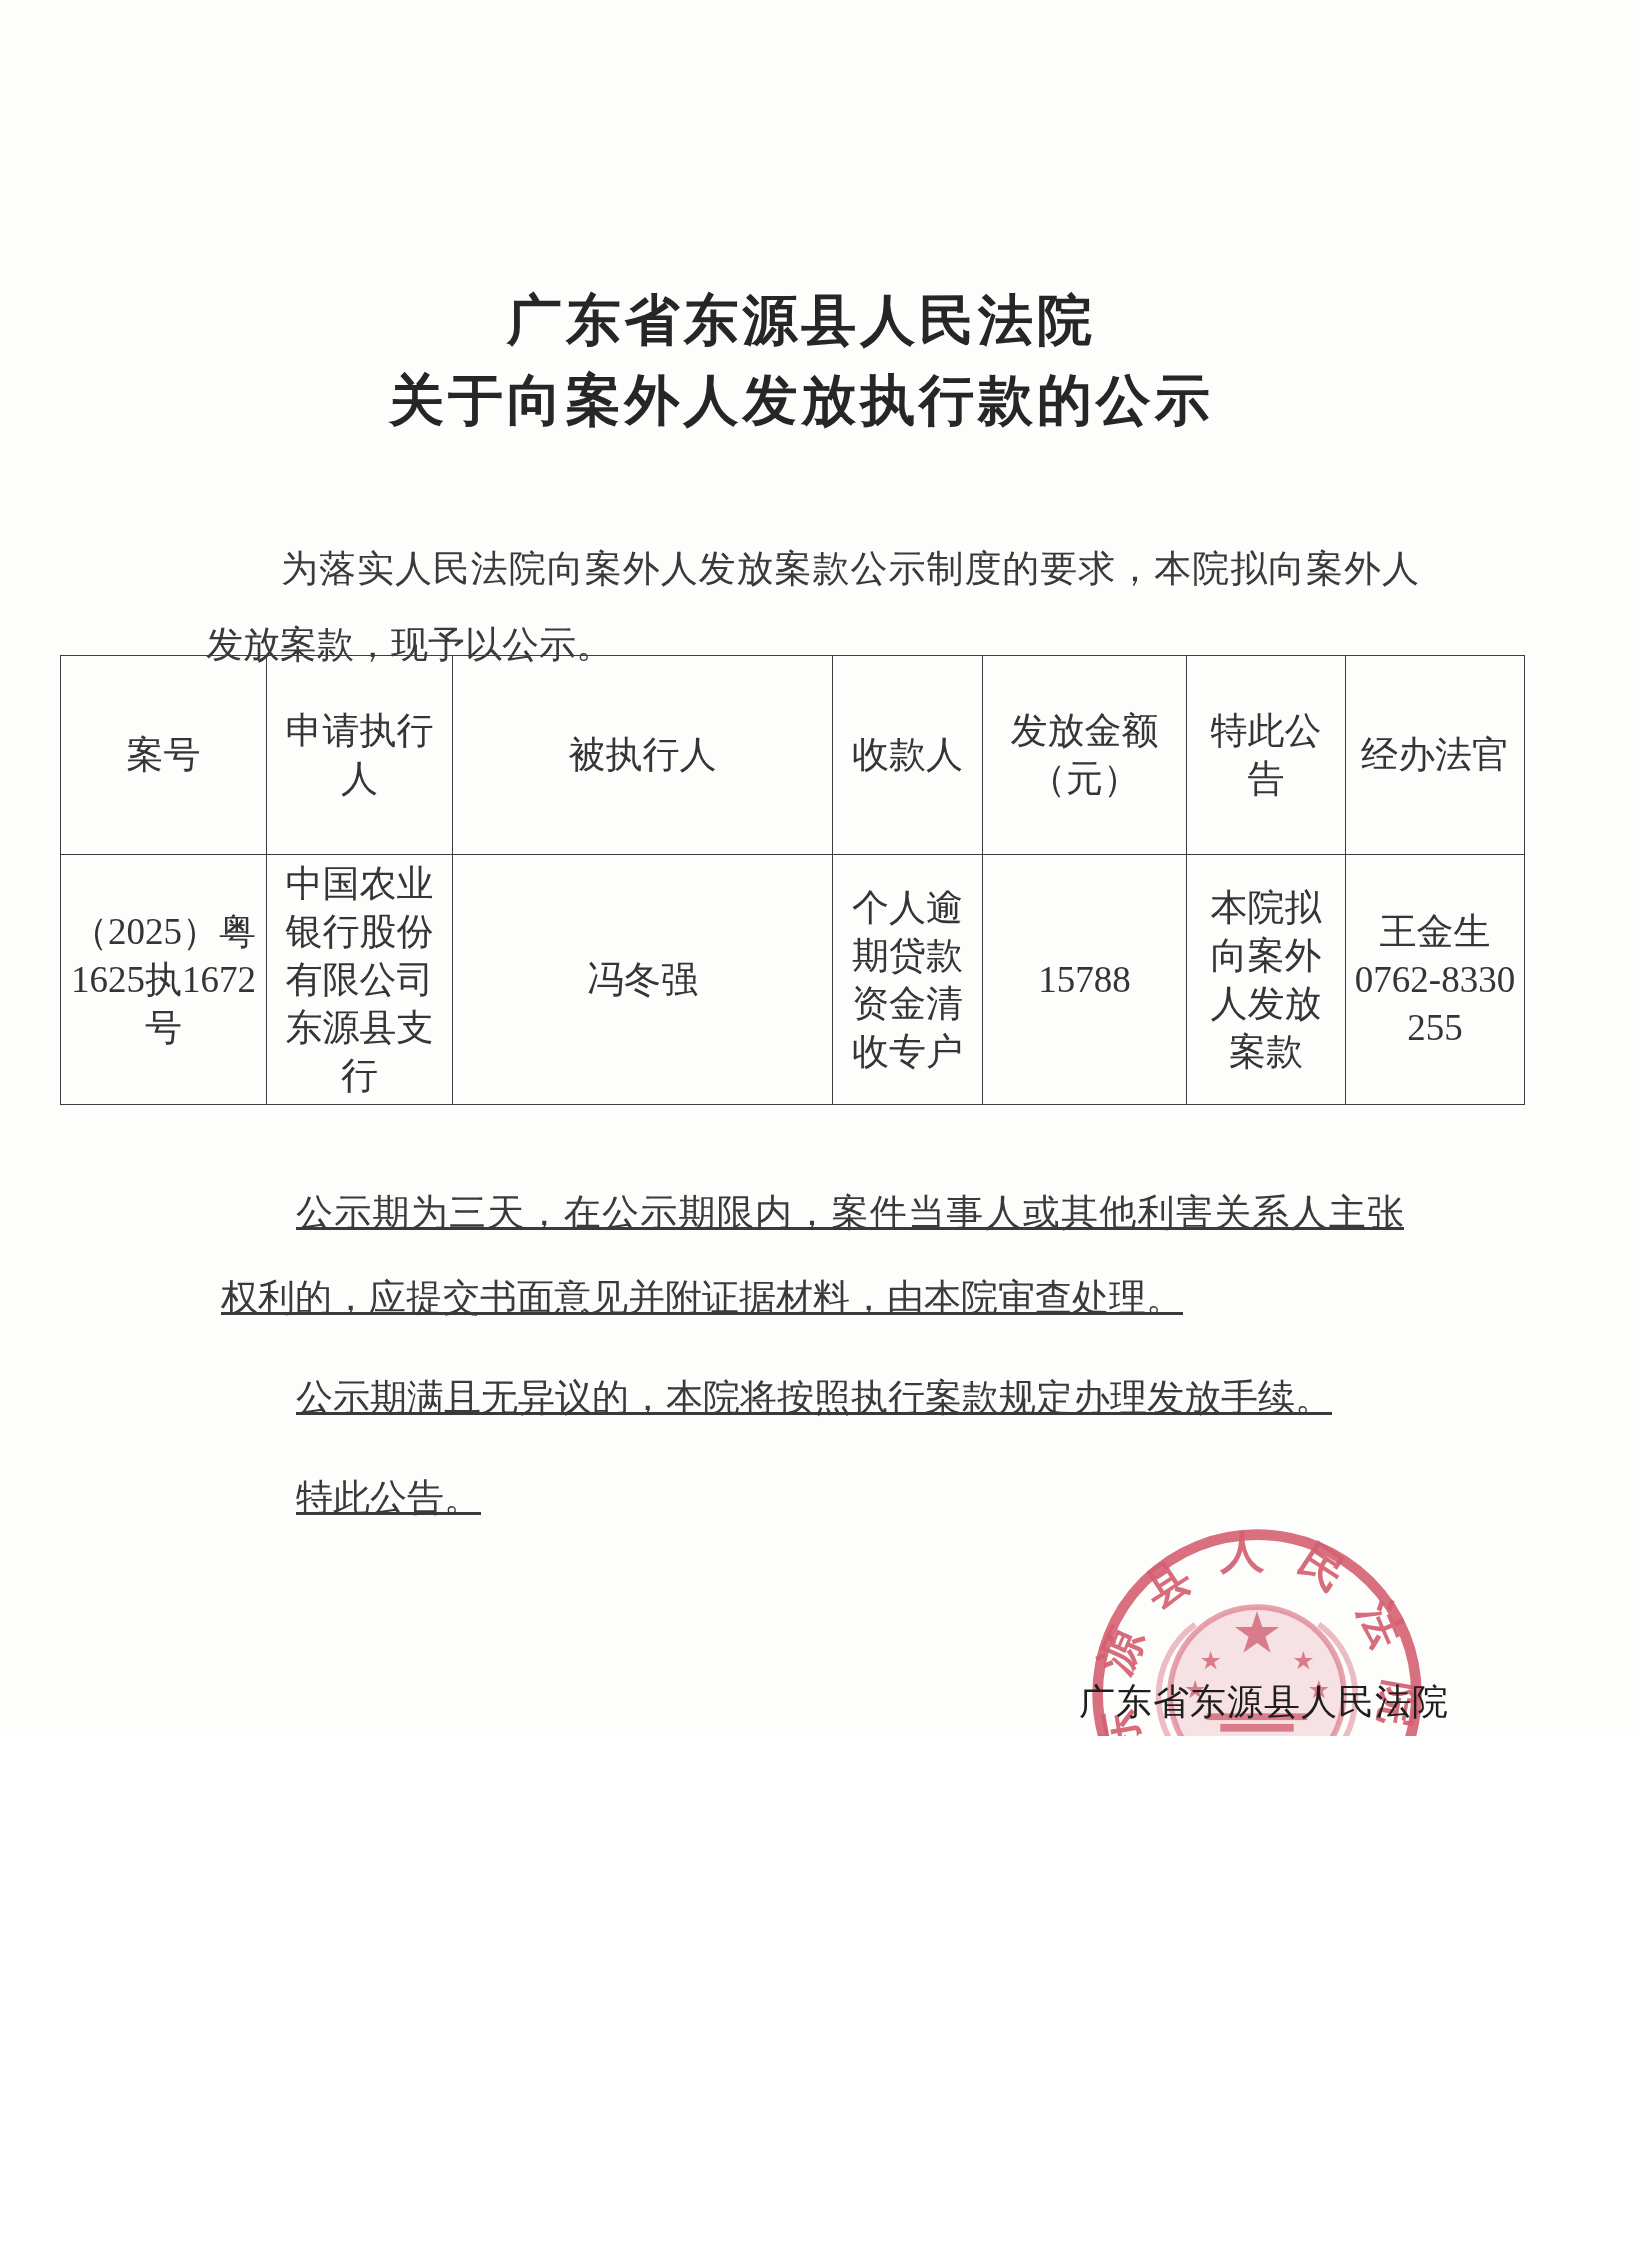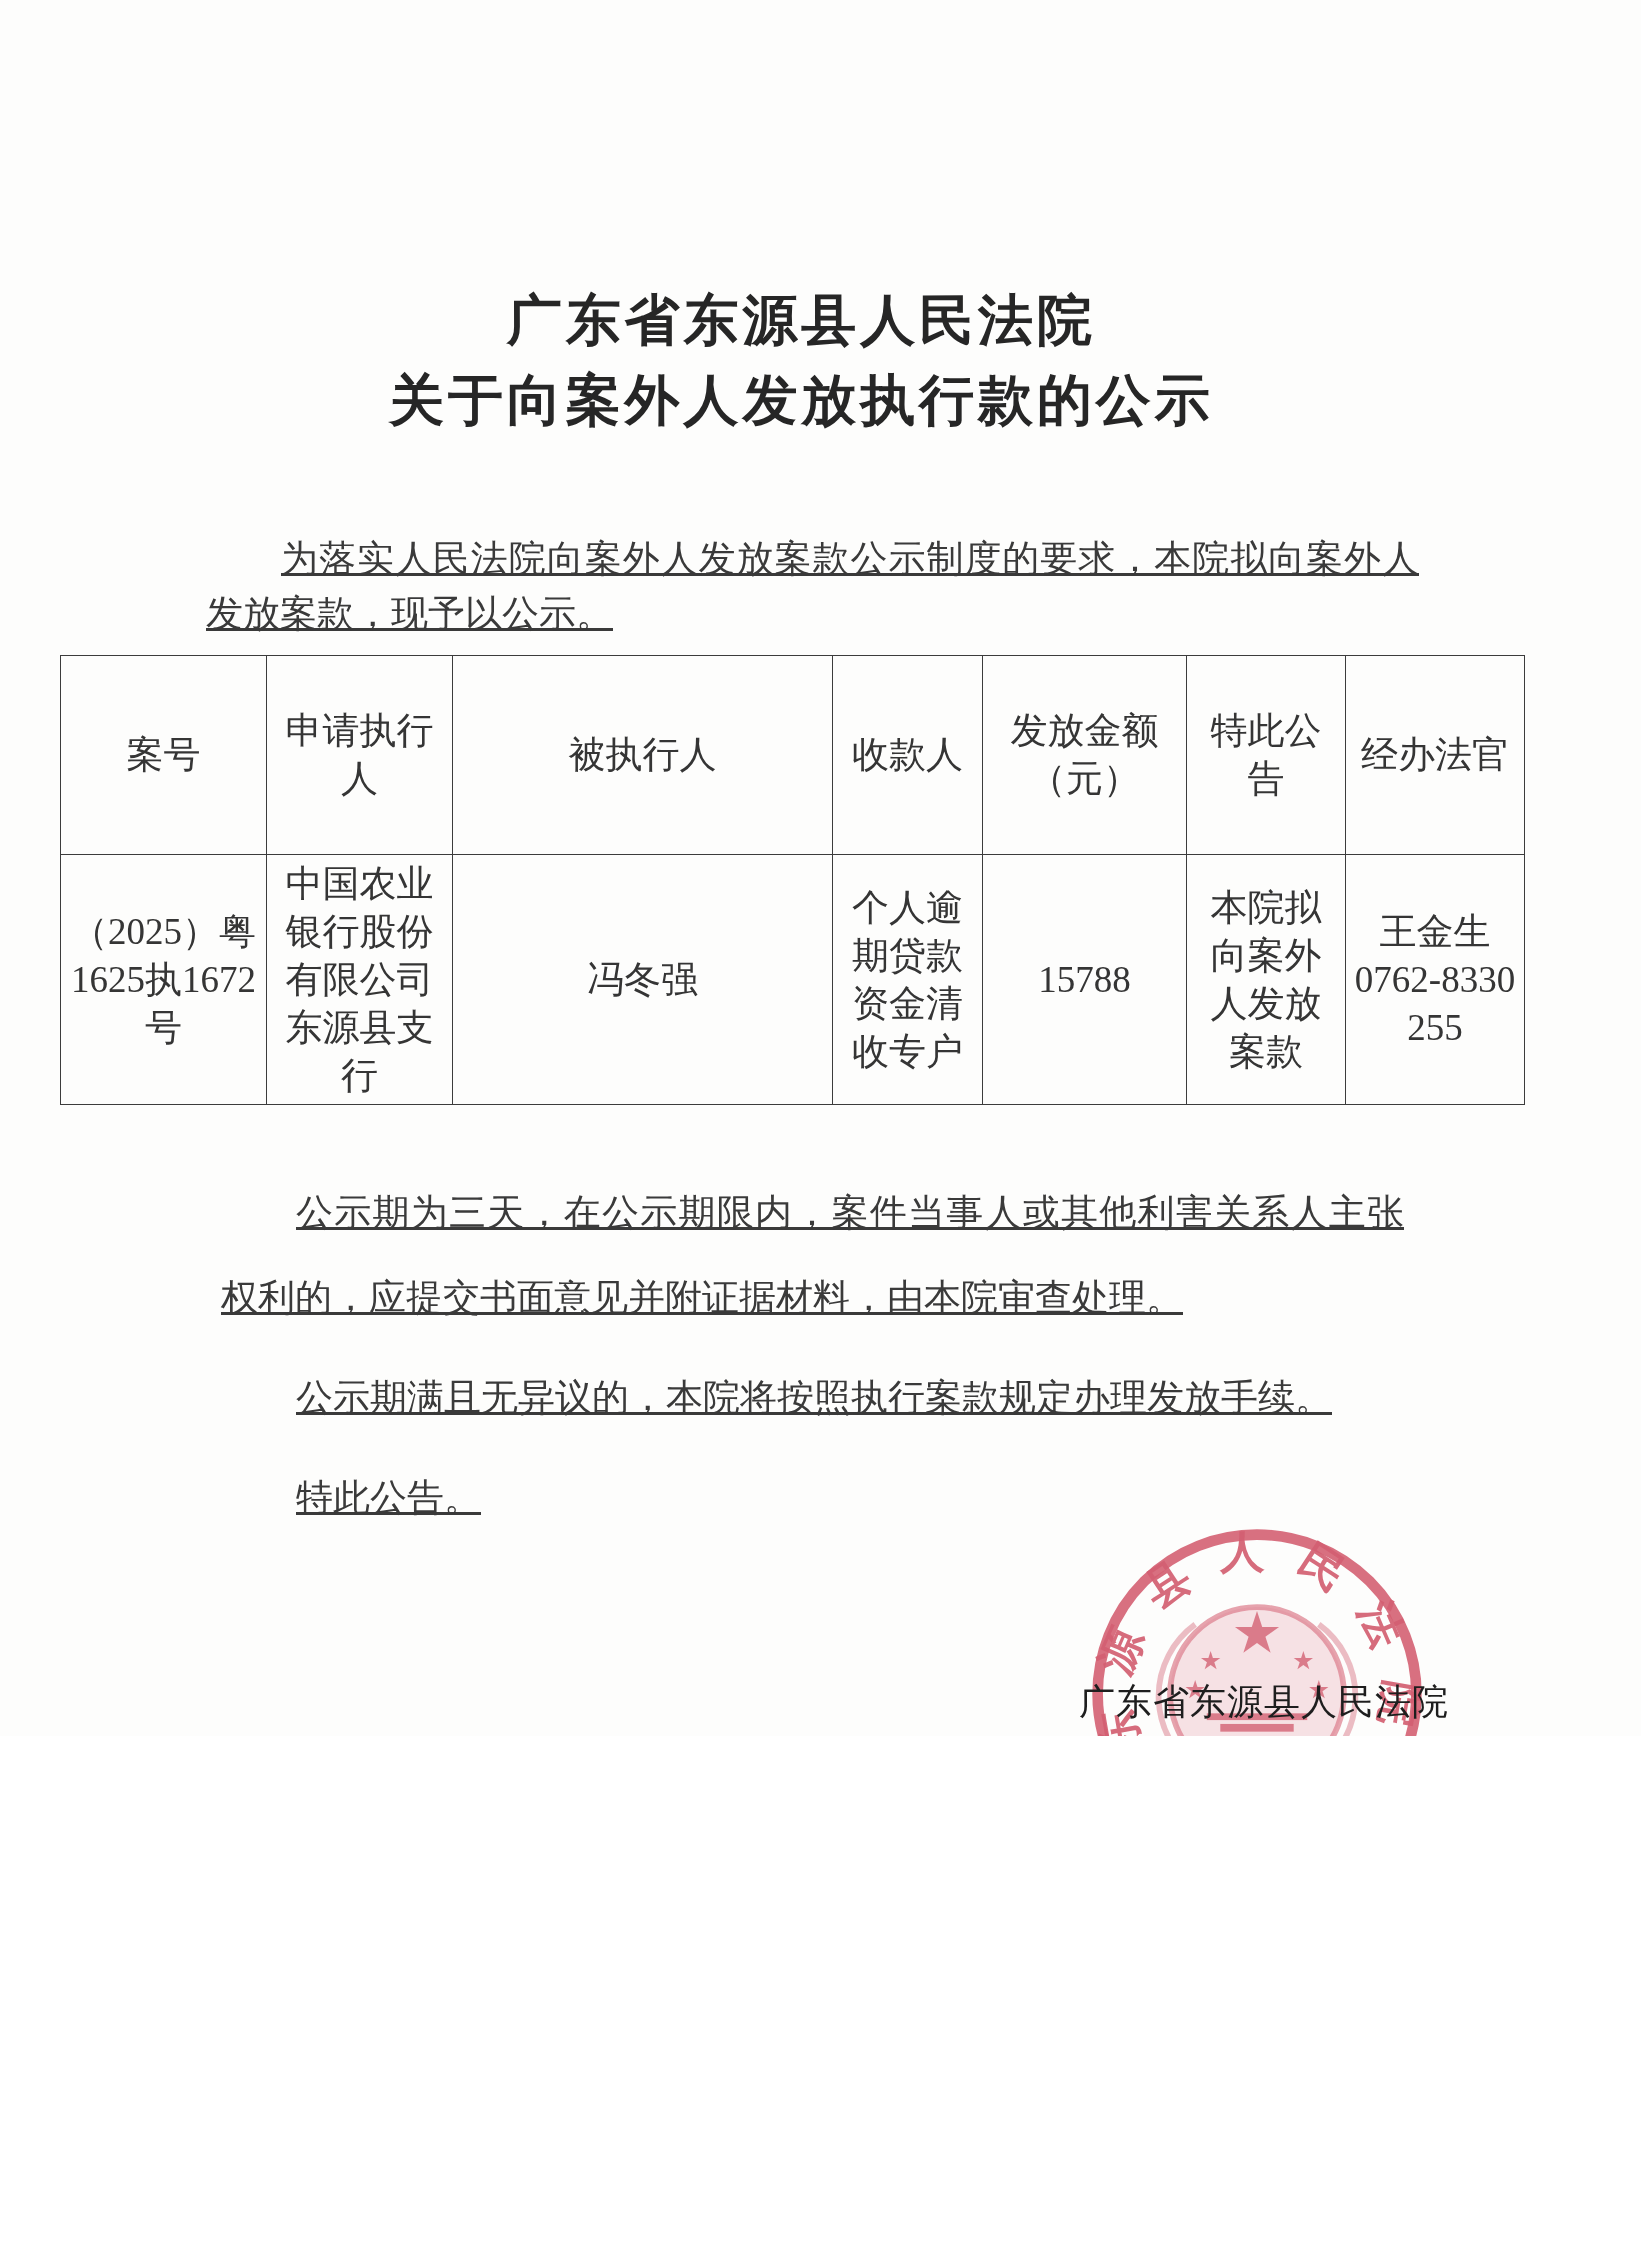--- a/index.html
+++ b/index.html
@@ -13,21 +13,21 @@
     position:absolute; left:19.3px; width:1564px; margin:0;
     text-align:center; font-size:55px; font-weight:bold;
     letter-spacing:3.9px; color:#262626;
   }
   .title-1 { top:284px; }
   .title-2 { top:364px; }
   .bodytext {
     position:absolute; left:206px; width:1213px;
     font-size:37px; color:#3a3a3a; text-align:justify;
   }
-  .intro { top:494px; line-height:55px; text-indent:75px;text-decoration:underline; }
+  .intro { top:494px; line-height:76px; text-indent:75px; }
   .closing { top:1155px; line-height:85px; }
   .closing p { margin:15px; text-indent:75px;text-decoration:underline; }
   table.payment {
     position:absolute; left:60px; top:655px;
     width:1465px; border-collapse:collapse; table-layout:fixed;
     font-size:37px; color:#353535;
   }
   table.payment th, table.payment td {
     border:1.9px solid #3c3c3c; text-align:center; vertical-align:middle;
     font-weight:normal; padding:3.9px 5.8px; line-height:48px;

